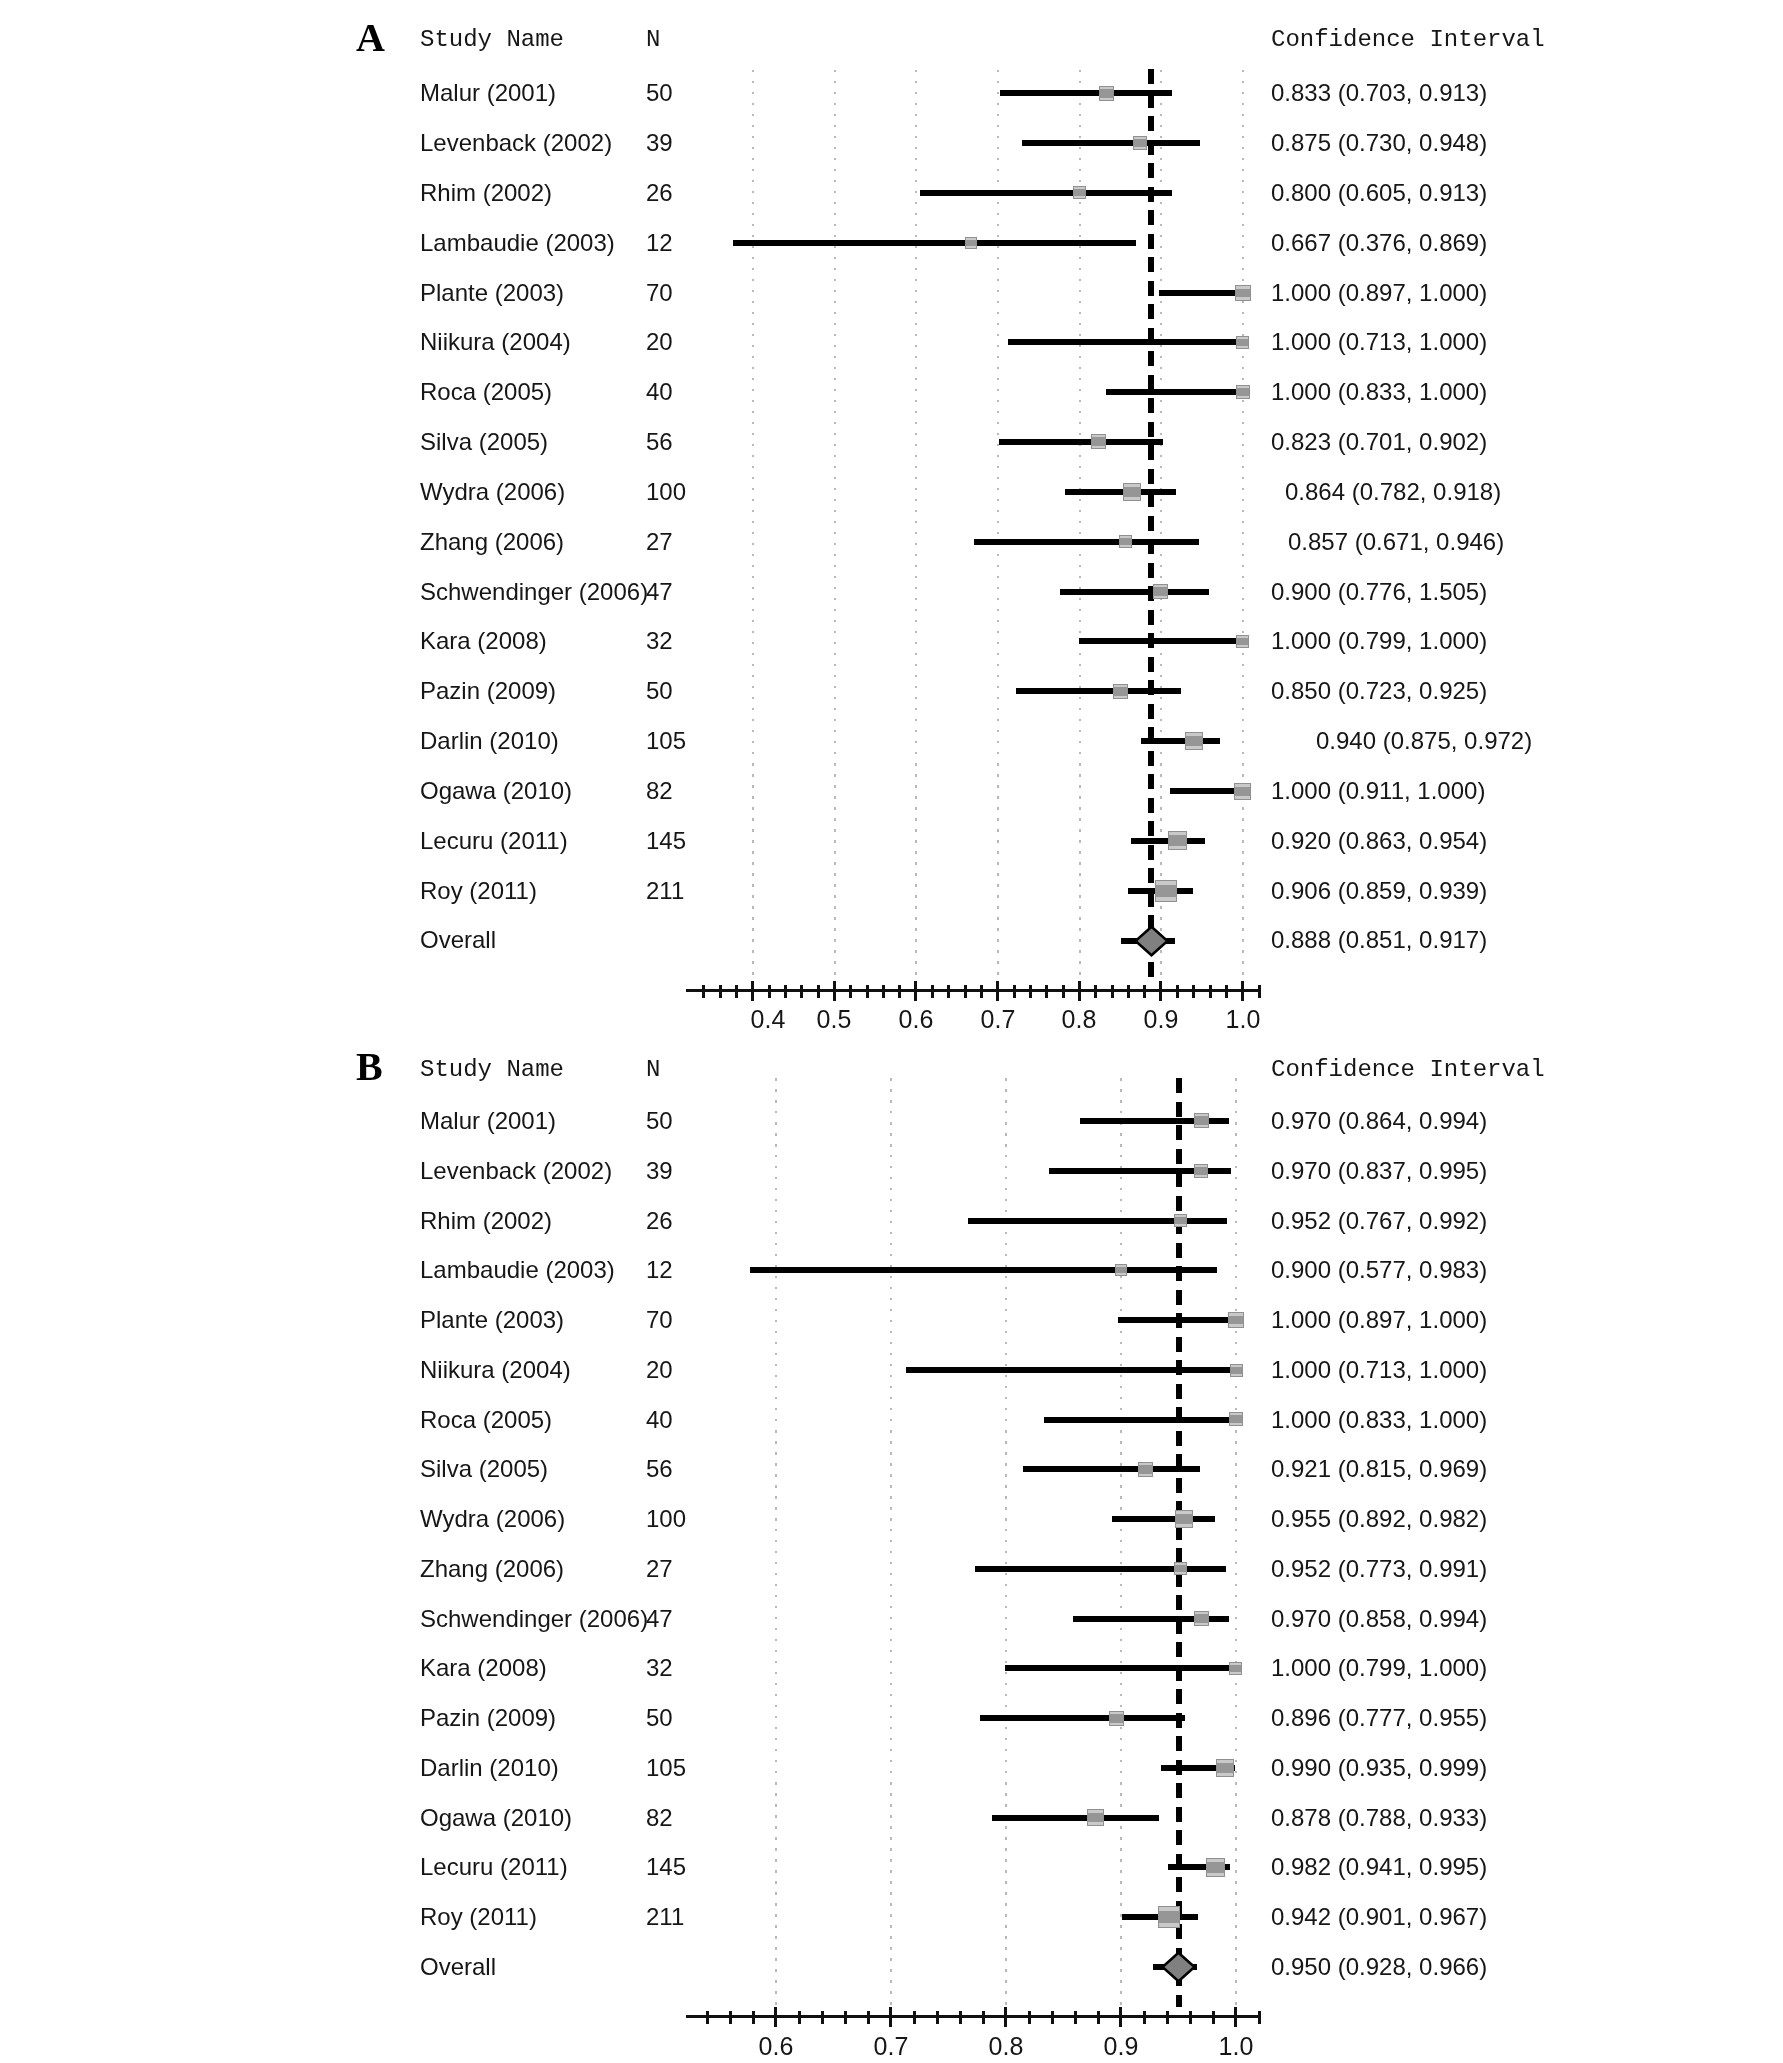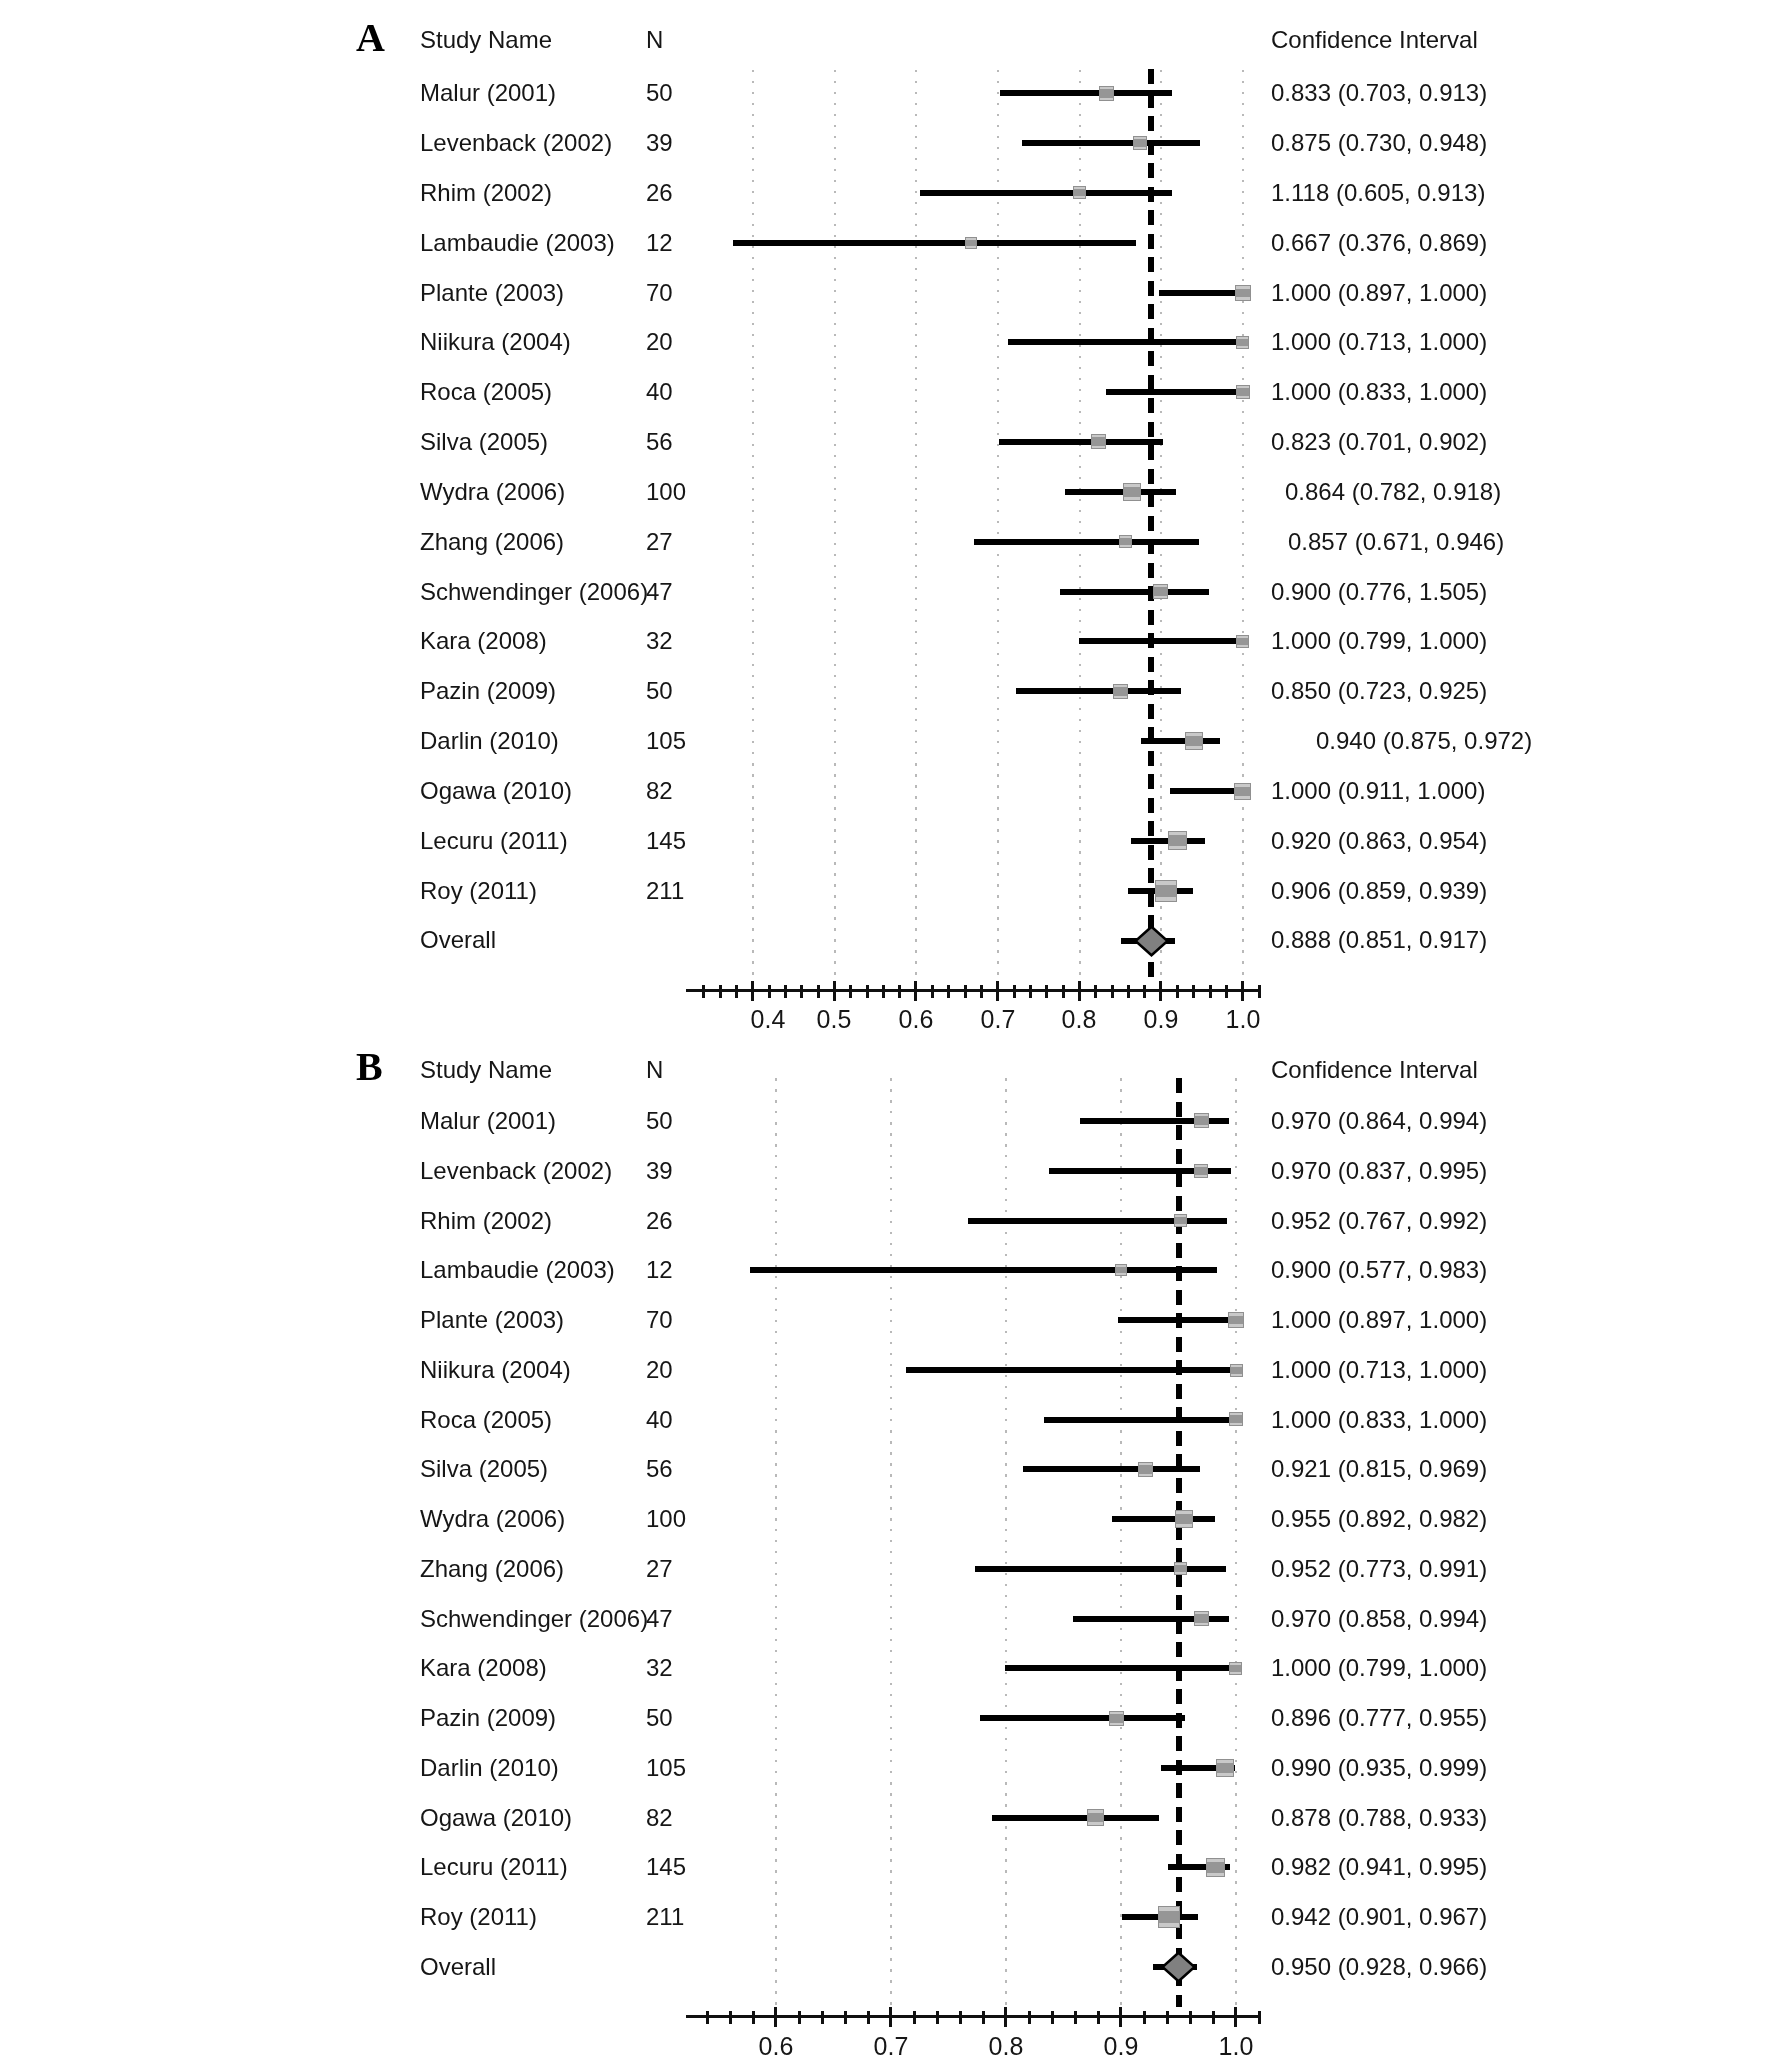--- a/index.html
+++ b/index.html
@@ -3,21 +3,21 @@
 <meta charset="utf-8">
 <style>
   html,body{margin:0;padding:0;background:#ffffff;}
   body{width:1784px;height:2063px;position:relative;overflow:hidden;
        font-family:"Liberation Sans", sans-serif;color:#111;}
   #figure{position:absolute;left:0;top:0;width:1784px;height:2063px;background:#fff;}
   .panel{position:absolute;left:0;top:0;width:100%;height:100%;}
   .txt{position:absolute;font-size:24px;line-height:24px;white-space:nowrap;
        transform:translateY(-50%);color:#161616;}
   .hdr{position:absolute;font-size:24px;line-height:24px;white-space:nowrap;
-       transform:translateY(-50%);color:#161616;}
+       transform:translateY(-50%);color:#161616;font-family:Liberation Mono, monospace;}
   .panel-letter{position:absolute;font-family:"Liberation Serif", serif;font-weight:bold;
        font-size:40px;line-height:40px;transform:translateY(-50%);color:#000;}
   .gridline{position:absolute;width:1.7px;
        background:repeating-linear-gradient(180deg,#b9b9b9 0 2.5px,transparent 2.5px 11px);}
   .refline{position:absolute;width:5.9px;
        background:repeating-linear-gradient(180deg,#000 0 15px,transparent 15px 23.5px);}
   .ciline{position:absolute;height:5.9px;background:#000;}
   .marker{position:absolute;box-sizing:border-box;border:0.8px solid #909090;}
   .axisline{position:absolute;height:3.4px;background:#101010;}
   .tickmajor{position:absolute;width:3.4px;height:20px;background:#101010;}
@@ -48,21 +48,21 @@
       <div class="txt" style="left: 1271px; top: 93px;">0.833 (0.703, 0.913)</div>
       <div class="ciline" style="left: 1000px; top: 90px; width: 172px; background: rgb(0, 0, 0);"></div>
       <div class="marker" style="left: 1099px; top: 86px; width: 15px; height: 15px; background: linear-gradient(rgb(201, 201, 201) 0px, rgb(201, 201, 201) 18%, rgb(150, 150, 150) 18%, rgb(150, 150, 150) 82%, rgb(201, 201, 201) 82%);"></div>
       <div class="txt" style="left: 420px; top: 143px;">Levenback (2002)</div>
       <div class="txt" style="left: 646px; top: 143px;">39</div>
       <div class="txt" style="left: 1271px; top: 143px;">0.875 (0.730, 0.948)</div>
       <div class="ciline" style="left: 1022px; top: 140px; width: 178px; background: rgb(0, 0, 0);"></div>
       <div class="marker" style="left: 1133px; top: 136px; width: 14.3px; height: 14.3px; background: linear-gradient(rgb(201, 201, 201) 0px, rgb(201, 201, 201) 18%, rgb(150, 150, 150) 18%, rgb(150, 150, 150) 82%, rgb(201, 201, 201) 82%);"></div>
       <div class="txt" style="left: 420px; top: 193px;">Rhim (2002)</div>
       <div class="txt" style="left: 646px; top: 193px;">26</div>
-      <div class="txt" style="left: 1271px; top: 193px;">1.118 (0.605, 0.913)</div>
+      <div class="txt" style="left: 1271px; top: 193px;">0.800 (0.605, 0.913)</div>
       <div class="ciline" style="left: 920px; top: 190px; width: 252px; background: rgb(0, 0, 0);"></div>
       <div class="marker" style="left: 1073px; top: 186px; width: 13.4px; height: 13.4px; background: linear-gradient(rgb(201, 201, 201) 0px, rgb(201, 201, 201) 18%, rgb(150, 150, 150) 18%, rgb(150, 150, 150) 82%, rgb(201, 201, 201) 82%);"></div>
       <div class="txt" style="left: 420px; top: 243px;">Lambaudie (2003)</div>
       <div class="txt" style="left: 646px; top: 243px;">12</div>
       <div class="txt" style="left: 1271px; top: 243px;">0.667 (0.376, 0.869)</div>
       <div class="ciline" style="left: 733px; top: 240px; width: 403px; background: rgb(0, 0, 0);"></div>
       <div class="marker" style="left: 965px; top: 237px; width: 11.7px; height: 11.7px; background: linear-gradient(rgb(201, 201, 201) 0px, rgb(201, 201, 201) 18%, rgb(150, 150, 150) 18%, rgb(150, 150, 150) 82%, rgb(201, 201, 201) 82%);"></div>
       <div class="txt" style="left: 420px; top: 293px;">Plante (2003)</div>
       <div class="txt" style="left: 646px; top: 293px;">70</div>
       <div class="txt" style="left: 1271px; top: 293px;">1.000 (0.897, 1.000)</div>

